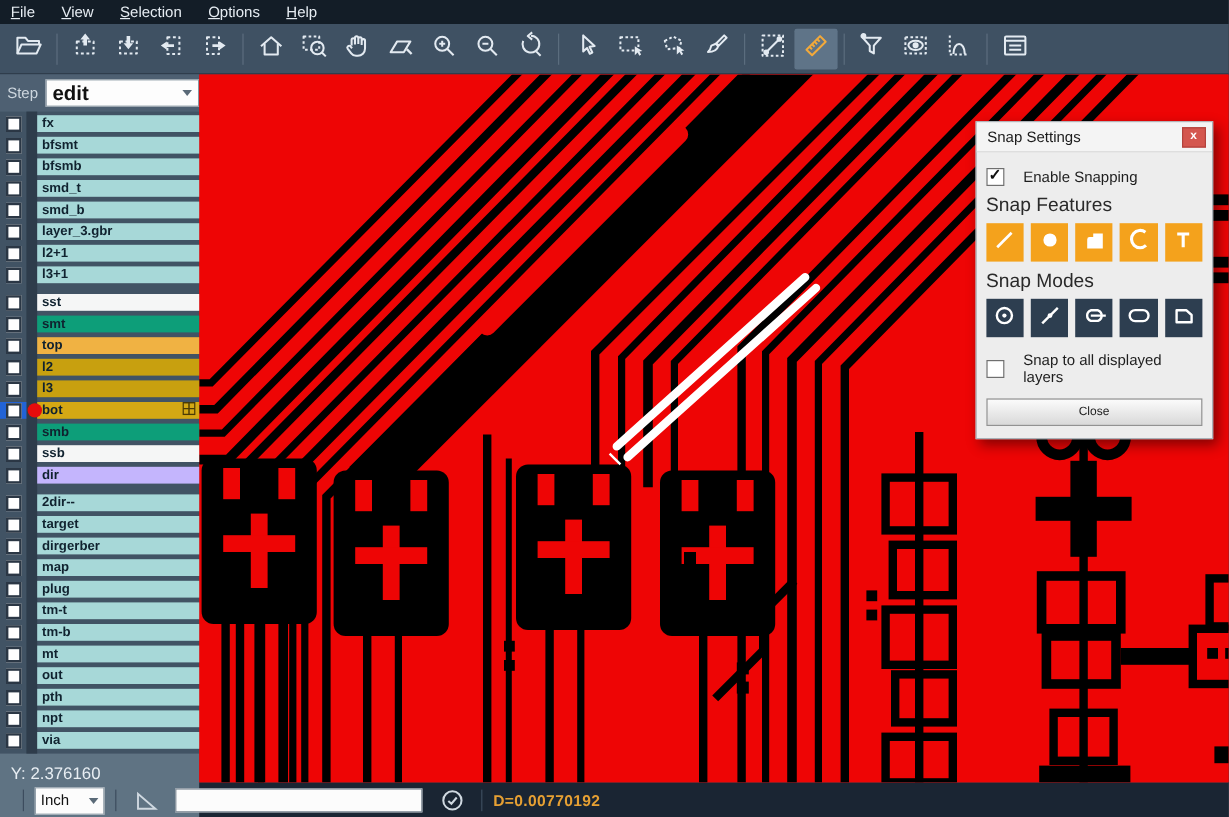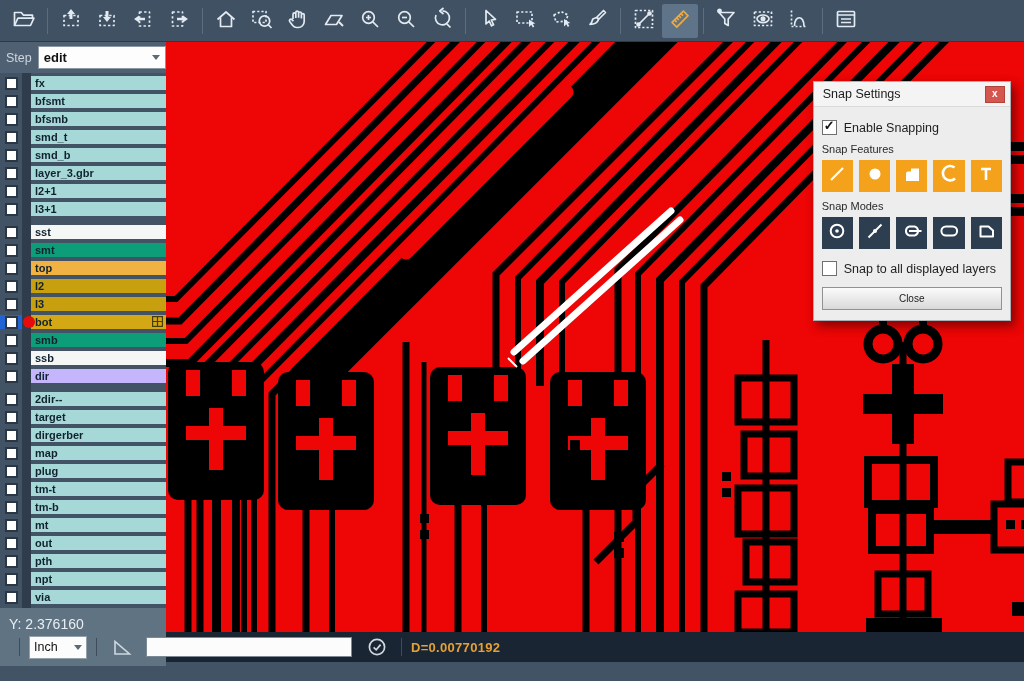--- a/index.html
+++ b/index.html
@@ -12,21 +12,21 @@
   
   .toolbar{height:41px;background:#3f5163;display:flex;align-items:center;padding:0 6px;border-bottom:1px solid #2c3947}
   .tbtn{width:36px;height:34px;display:flex;align-items:center;justify-content:center;color:#e3eaf1}
   .tbtn.active{background:#5f7488;border-radius:2px;color:#f2a93b}
   .tsep{width:1px;height:26px;background:#5b6d7e;margin:0 5px}
   
   .main{display:flex;height:590px}
   .left{width:171px;background:#415364;display:flex;flex-direction:column}
   .steprow{height:31px;background:#4e6072;display:flex;align-items:center;padding-left:6px;gap:6px;flex:0 0 auto}
   .steplabel{color:#cdd6de;font-size:12.5px}
-  .stepselect{width:116px;height:21px;background:#fdfdfd;border:1px solid #8b98a3;display:flex;align-items:center;justify-content:space-between;padding:0 5px;font-size:13px;color:#111;font-weight:700}
+  .stepselect{width:116px;height:21px;background:#fdfdfd;border:1px solid #8b98a3;display:flex;align-items:center;justify-content:space-between;padding:0 5px;font-size:17px;color:#111;font-weight:700}
   .chev{width:0;height:0;border-left:4px solid transparent;border-right:4px solid transparent;border-top:5px solid #5a6a78}
   .layers{position:relative;padding-top:3px}
   .layers::before{content:"";position:absolute;left:22px;top:0;bottom:0;width:9px;background:#2e3c4b}
   .lrow{display:flex;align-items:center;height:14px;margin-bottom:4px;position:relative}
   .lchk{width:22px;height:14px;display:flex;justify-content:center;align-items:center;z-index:1}
   .lchk .box{width:9px;height:9px;background:#fff;border:2px solid #2b3745}
   .lchk.sel{background:#2263d6}
   .ldot{position:absolute;left:23px;top:1px;width:12px;height:12px;border-radius:50%;background:#e60c0c;z-index:2}
   .llabel{flex:1;height:14px;font-size:11px;font-weight:700;color:#10222f;padding:0 3px 0 4px;margin-left:9px;display:flex;align-items:center;justify-content:space-between;z-index:1}
   .c-cyan{background:#a7d8d8}.c-white{background:#f5f6f6}.c-teal{background:#0d9e79}
@@ -41,36 +41,43 @@
   .unit{width:48px;height:21px;background:#fcfcfc;border:1px solid #93a0ab;display:flex;align-items:center;justify-content:space-between;padding:0 4px;font-size:12.5px;color:#111}
   .bicon{color:#cfd8e0;display:flex;align-items:center;justify-content:center;margin:0 4px}
   .binput{width:196px;height:18px;background:#fcfcfc;border:1px solid #7c8893;margin-left:8px;font-size:12px;padding:0 4px;outline:none}
   .dtext{color:#e6a033;font-size:13px;font-weight:700;letter-spacing:.3px}
   
   .dialog{position:absolute;left:804px;top:101px;width:196px;background:#ededed;border:1px solid #a9b0b6;box-shadow:4px 5px 10px rgba(0,0,0,.45);z-index:10}
   .dtitle{height:24px;background:#f4f4f4;border-bottom:1px solid #d9d9d9;display:flex;align-items:center;justify-content:space-between;padding:0 5px 0 9px}
   .dtitle .ttext{font-size:12.5px;color:#1b1b1b}
   .dclose{width:18px;height:15px;background:#d4564e;color:#fff;font-size:10px;font-weight:700;display:flex;align-items:center;justify-content:center;border:1px solid #b2423c;line-height:1}
   .dbody{padding:8px 8px 10px}
-  .drow{display:flex;align-items:center;gap:7px;margin:5px 0 7px}
+  .drow{display:flex;align-items:center;gap:16px;margin:5px 0 7px}
   .dcheck{width:13px;height:13px;background:#fff;border:1px solid #6f6f6f;position:relative;flex:0 0 auto}
   .dcheck.checked::after{content:"\2713";position:absolute;left:1px;top:-3px;font-size:13px;font-weight:700;color:#111}
   .dlabel{font-size:12.5px;color:#1e1e1e}
-  .dsection{font-size:11px;color:#2a2a2a;margin:8px 0 5px}
+  .dsection{font-size:16px;color:#2a2a2a;margin:8px 0 5px}
   .dbtns{display:flex;gap:6px}
   .sbtn{width:32px;height:32px;display:flex;align-items:center;justify-content:center;color:#fff}
   .sbtn.orange{background:#f4a21c}
   .sbtn.dark{background:#2d3e50}
   .dclosebtn{margin-top:11px;width:100%;height:23px;background:linear-gradient(#fbfbfb,#d9d9d9);border:1px solid #929292;font-size:10px;color:#222;display:flex;align-items:center;justify-content:center;box-sizing:border-box}
 </style>
 </head>
 <body>
 
 <div class="app">
 
+  <div class="menubar" id="menubar">
+      <span class="mitem"><u>F</u>ile</span>
+      <span class="mitem"><u>V</u>iew</span>
+      <span class="mitem"><u>S</u>election</span>
+      <span class="mitem"><u>O</u>ptions</span>
+      <span class="mitem"><u>H</u>elp</span>
+    </div>
 
   <div class="toolbar" id="toolbar">
       <div class="tbtn">
         <span><svg width="26" height="26" viewBox="0 0 26 26" fill="none" stroke="currentColor" stroke-width="1.7" stroke-linejoin="round">
             <path d="M3.5,19.5 V6.5 h6.8 l2,2.6 h9.2 v3"></path>
             <path d="M3.5,19.5 l3.4,-7.4 h16 l-3.4,7.4 z"></path>
           </svg></span>
       </div>
       <div class="tsep"></div>
       <div class="tbtn">

